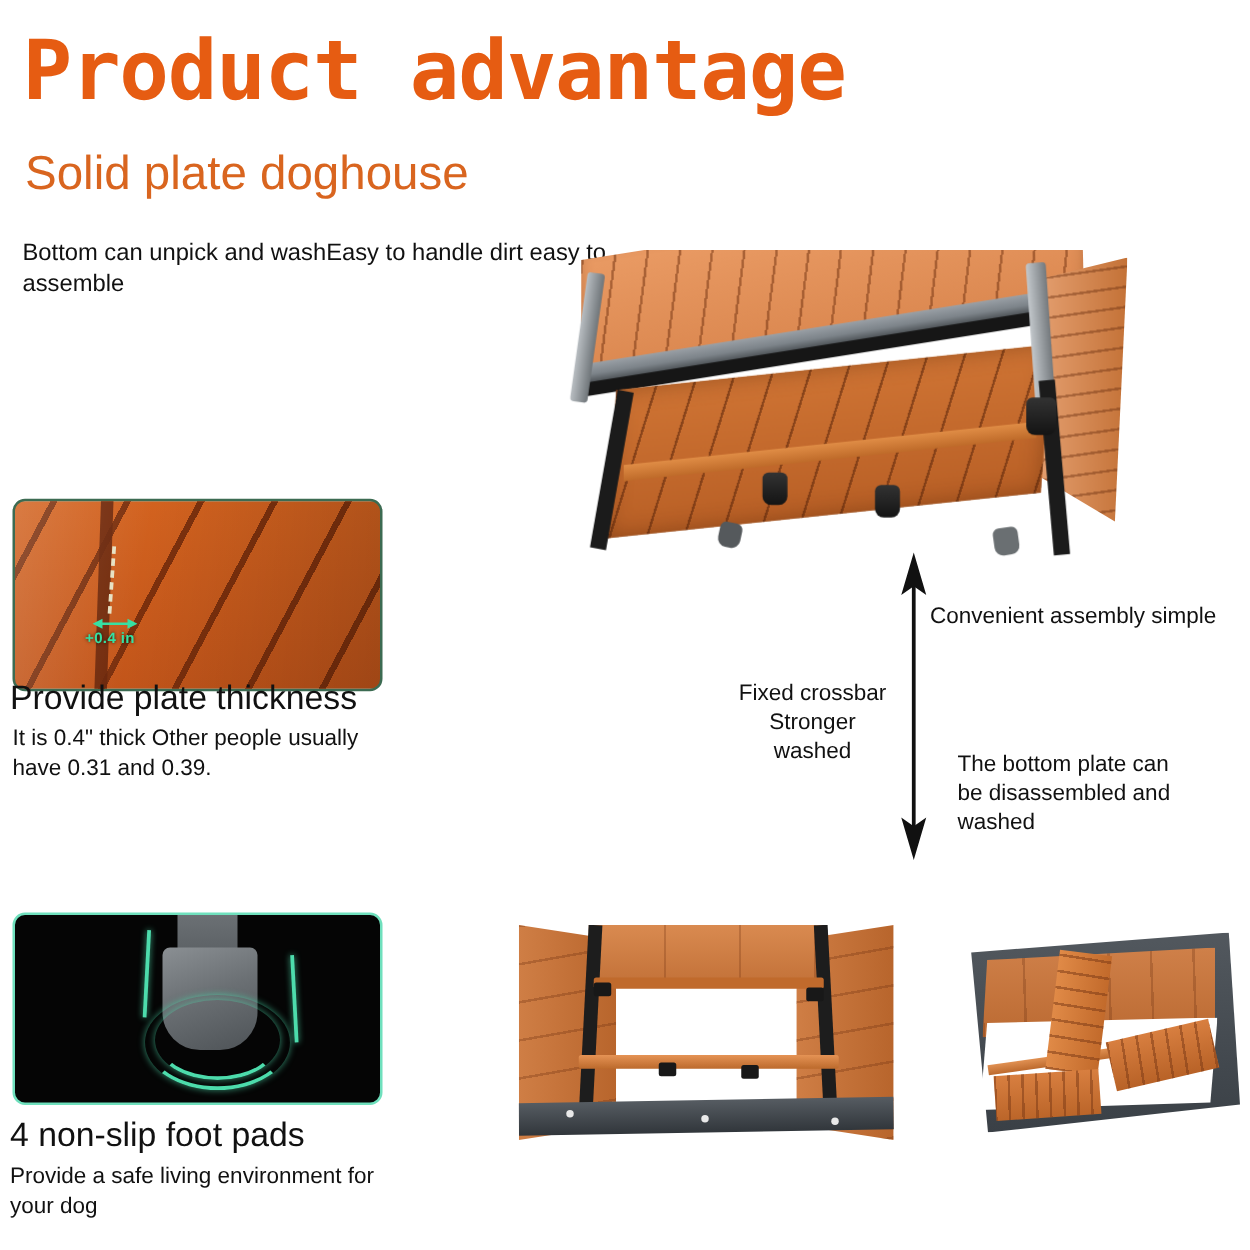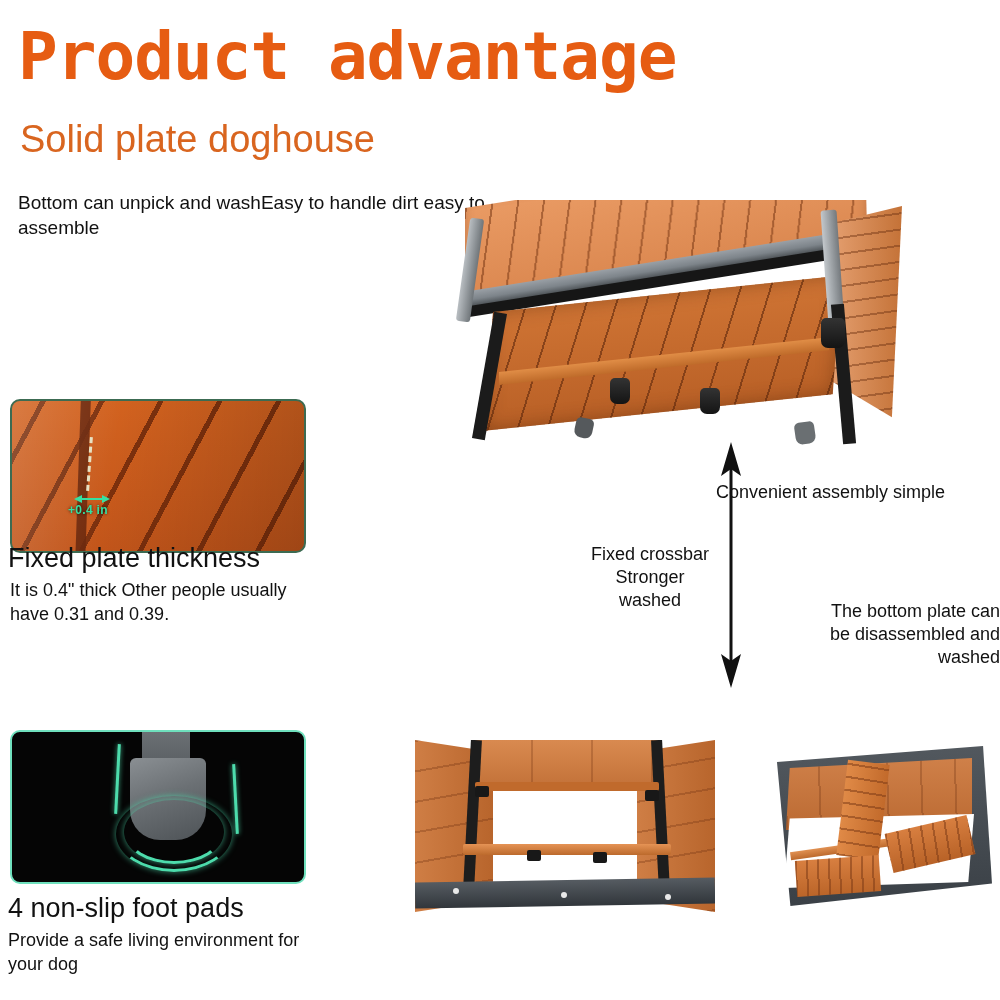--- a/index.html
+++ b/index.html
@@ -279,23 +279,23 @@
     position: absolute;
     left: 712px; top: 440px;
     width: 40px; height: 250px;
   }
   .annot {
     position: absolute;
     font-size: 18px;
     line-height: 23px;
     color: #111;
   }
-  .annot-conv   { left: 716px; top: 481px; white-space: nowrap; }
+  .annot-conv   { left: 744px; top: 481px; white-space: nowrap; }
   .annot-cross  { left: 585px; top: 543px; text-align: center; width: 130px; }
-  .annot-bottom { left: 766px; top: 600px; text-align: right; width: 234px; }
+  .annot-bottom { left: 766px; top: 600px; text-align: left; width: 234px; }
 
   
   .photo-frame-inside {
     position: absolute;
     left: 415px; top: 740px;
     width: 300px; height: 172px;
     overflow: hidden;
     background: #ffffff;
   }
   .fi-left-wall, .fi-right-wall {
@@ -453,21 +453,21 @@
     <div class="plank-vert"></div>
     <div class="plank-shade"></div>
     <div class="dash-line"></div>
     <svg class="dim-arrow" viewBox="0 0 36 10">
       <line x1="4" y1="5" x2="32" y2="5" stroke="#36e0a2" stroke-width="2"></line>
       <polygon points="0,5 8,1 8,9" fill="#36e0a2"></polygon>
       <polygon points="36,5 28,1 28,9" fill="#36e0a2"></polygon>
     </svg>
     <div class="dim-label">+0.4 in</div>
   </div>
-  <div class="cap-title cap1-title">Fixed plate thickness</div>
+  <div class="cap-title cap1-title">Provide plate thickness</div>
   <div class="cap-body cap1-body">It is 0.4" thick Other people usually have 0.31 and 0.39.</div>
 
   <div class="detail-photo photo-footpad">
     <div class="pad-stem"></div>
     <div class="pad-body"></div>
     <div class="pad-line-l"></div>
     <div class="pad-line-r"></div>
     <div class="pad-arc-outer"></div>
     <div class="pad-arc-inner"></div>
   </div>

